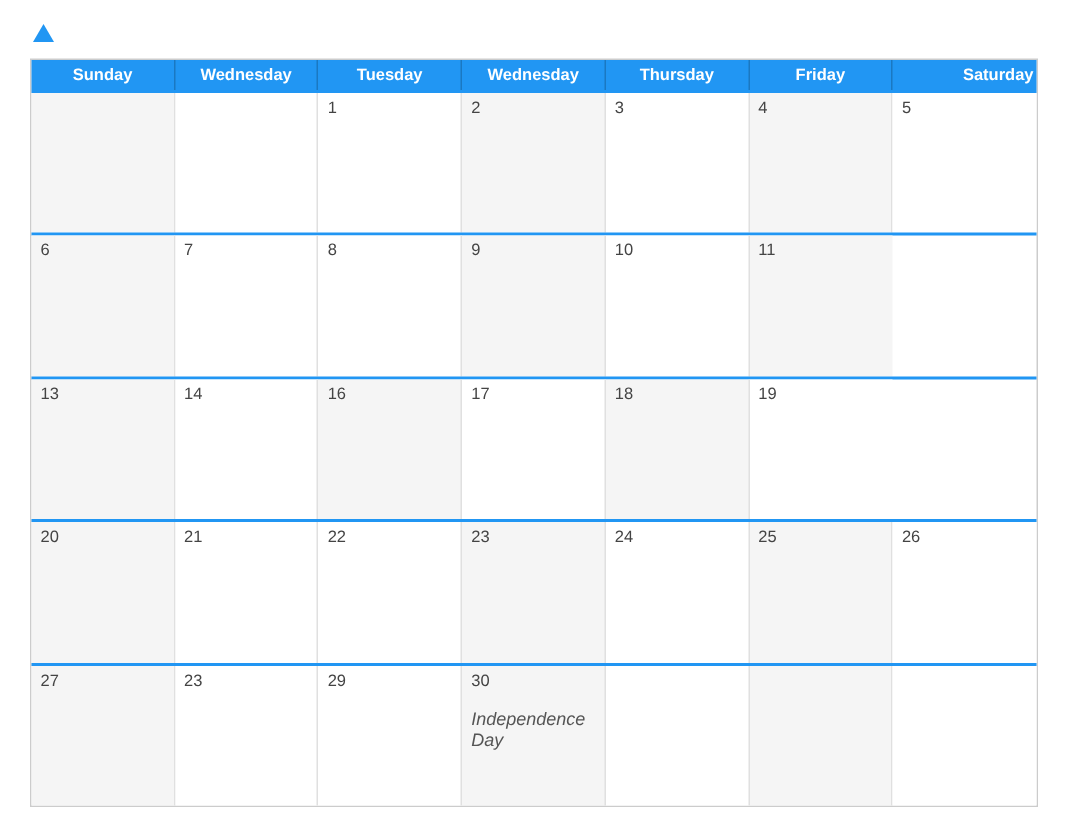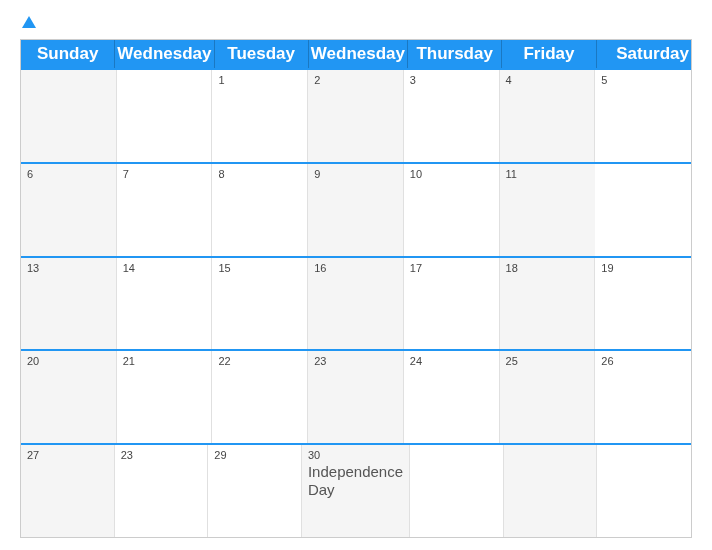--- a/index.html
+++ b/index.html
@@ -71,21 +71,21 @@
       flex-direction: column;
       border: 1px solid #ccc;
     }
     .cal-header {
       display: grid;
       grid-template-columns: repeat(7, 1fr);
       background: #2196F3;
     }
     .cal-header-cell {
       color: #fff;
-      font-size: 17px;
+      font-size: 11px;
       font-weight: bold;
       text-align: center;
       padding: 4px 2px;
       border-right: 1px solid #1a78c2;
     }
     .cal-header-cell:last-child {
       border-right: none;
       text-align: right;
     }
     .cal-body {
@@ -112,24 +112,25 @@
     }
     .cal-cell.shaded {
       background: #f5f5f5;
     }
     .day-num {
       font-size: 11px;
       color: #444;
       font-weight: normal;
     }
     .event-label {
-      font-size: 15px;
+      font-size: 12px;
       color: #555;
-      margin-top: 2px;
+      margin-top: 12px;
       line-height: 1.2;
+      font-style: italic;
     }
   </style>
 </head>
 <body>
 
 <div class="page">
   <div class="header">
     <div class="logo">
       <span class="logo-general"></span>
       <span class="logo-blue">
@@ -191,23 +192,20 @@
             <span class="day-num">11</span>
           </div>
         </div>
         <div class="cal-week">
           <div class="cal-cell shaded">
             <span class="day-num">13</span>
           </div>
           <div class="cal-cell">
             <span class="day-num">14</span>
           </div>
-          <div class="cal-cell">
-            <span class="day-num">15</span>
-          </div>
           <div class="cal-cell shaded">
             <span class="day-num">16</span>
           </div>
           <div class="cal-cell">
             <span class="day-num">17</span>
           </div>
           <div class="cal-cell shaded">
             <span class="day-num">18</span>
           </div>
           <div class="cal-cell">

